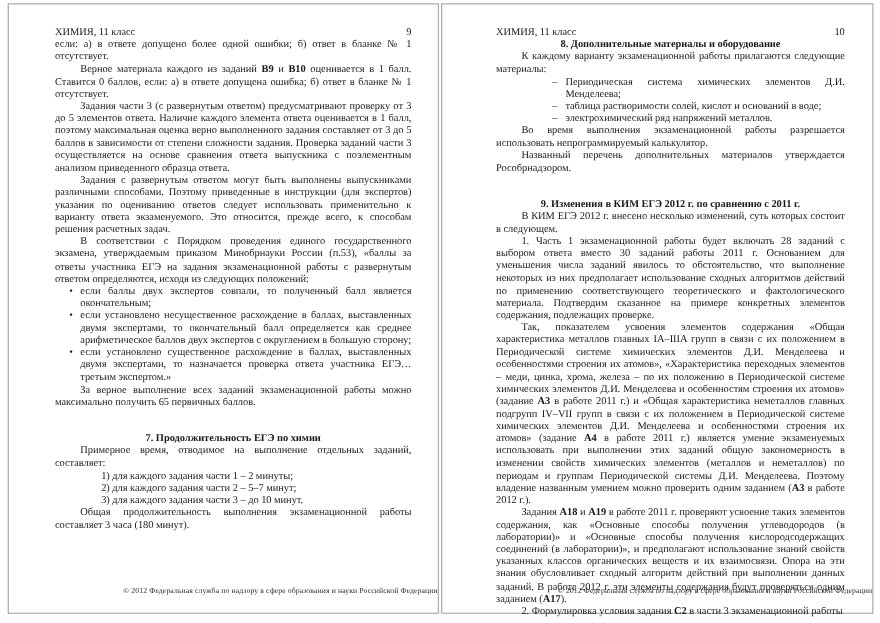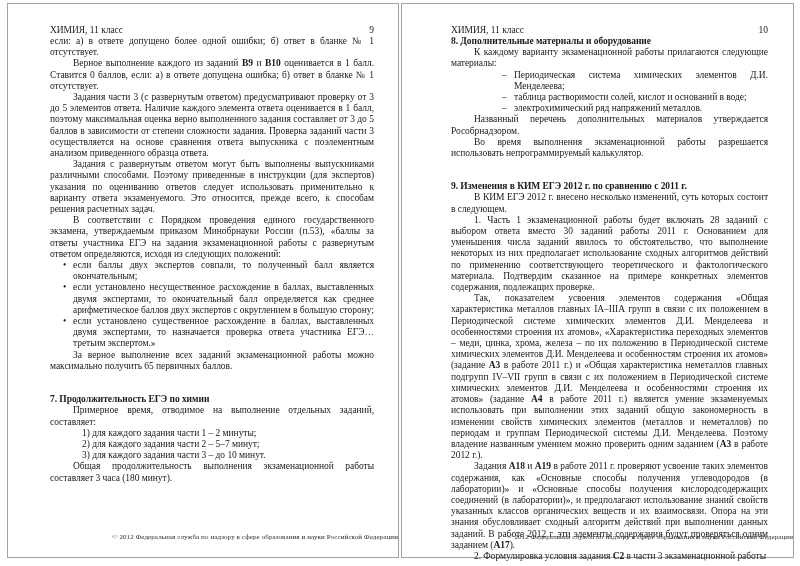--- a/index.html
+++ b/index.html
@@ -14,47 +14,47 @@
   }
   .page.p-left  { left:7px;   width:392px; padding:21px 24px 0 42px; }
   .page.p-right { left:401px; width:393px; padding:21px 25px 0 49px; }
   .page-header {
     display:flex; justify-content:space-between; align-items:flex-start;
     font-size:9.5px; line-height:11px; letter-spacing:-0.05px;
   }
   .body-text { font-size:9.5px; line-height:11.2px; letter-spacing:-0.05px; }
   .p { margin:0; text-indent:23px; text-align:justify; }
   .p.noind { text-indent:0; }
-  .h { margin:0; font-weight:bold; text-indent:0; text-align:left; }
+  .h { margin:0; font-weight:bold; text-indent:0; text-align:center; }
   .sp-before { margin-top:22px; }
   .li { display:flex; margin:0; }
   .li .marker { flex:none; }
   .li .li-text { flex:1; text-align:justify; }
   .li.bullet { padding-left:13px; } .li.bullet .marker { width:10px; }
   .li.dash   { padding-left:51px; } .li.dash .marker { width:12px; }
-  .numline { margin:0 0 0 32px; text-indent:0; text-align:left; }
+  .numline { margin:0 0 0 42px; text-indent:0; text-align:left; }
   .b { font-weight:bold; }
   .page-footer {
     position:absolute; bottom:15px; left:16px; right:0; text-align:right;
     font-size:7px; line-height:9px; color:#2a2a2a; letter-spacing:0.1px;
   }
 </style>
 </head>
 <body>
 
 <div class="spread">
 
   <div class="page p-left">
     <div class="page-header">
       <span>ХИМИЯ, 11 класс</span>
       <span>9</span>
     </div>
     <div class="body-text">
       <p class="p noind"><span>если: а) в ответе допущено более одной ошибки; б) ответ в бланке № 1 отсутствует.</span></p>
-      <p class="p"><span>Верное выполнение каждого из заданий </span><span class="b">В9</span><span> и </span><span class="b">В10</span><span> оценивается в 1 балл. Ставится 0 баллов, если: а) в ответе допущена ошибка; б) ответ в бланке № 1 отсутствует.</span></p>
+      <p class="p"><span>Верное материала каждого из заданий </span><span class="b">В9</span><span> и </span><span class="b">В10</span><span> оценивается в 1 балл. Ставится 0 баллов, если: а) в ответе допущена ошибка; б) ответ в бланке № 1 отсутствует.</span></p>
       <p class="p"><span>Задания части 3 (с развернутым ответом) предусматривают проверку от 3 до 5 элементов ответа. Наличие каждого элемента ответа оценивается в 1 балл, поэтому максимальная оценка верно выполненного задания составляет от 3 до 5 баллов в зависимости от степени сложности задания. Проверка заданий части 3 осуществляется на основе сравнения ответа выпускника с поэлементным анализом приведенного образца ответа.</span></p>
       <p class="p"><span>Задания с развернутым ответом могут быть выполнены выпускниками различными способами. Поэтому приведенные в инструкции (для экспертов) указания по оцениванию ответов следует использовать применительно к варианту ответа экзаменуемого. Это относится, прежде всего, к способам решения расчетных задач.</span></p>
       <p class="p"><span>В соответствии с Порядком проведения единого государственного экзамена, утверждаемым приказом Минобрнауки России (п.53), «баллы за ответы участника ЕГЭ на задания экзаменационной работы с развернутым ответом определяются, исходя из следующих положений:</span></p>
       <div>
         <div class="li bullet">
           <span class="marker">•</span>
           <span class="li-text"><span>если баллы двух экспертов совпали, то полученный балл является окончательным;</span></span>
         </div>
         <div class="li bullet">
           <span class="marker">•</span>
@@ -93,22 +93,22 @@
         </div>
         <div class="li dash">
           <span class="marker">–</span>
           <span class="li-text"><span>таблица растворимости солей, кислот и оснований в воде;</span></span>
         </div>
         <div class="li dash">
           <span class="marker">–</span>
           <span class="li-text"><span>электрохимический ряд напряжений металлов.</span></span>
         </div>
       </div>
+      <p class="p"><span>Во время выполнения экзаменационной работы разрешается использовать непрограммируемый калькулятор.</span></p>
       <p class="p"><span>Названный перечень дополнительных материалов утверждается Рособрнадзором.</span></p>
-      <p class="p"><span>Во время выполнения экзаменационной работы разрешается использовать непрограммируемый калькулятор.</span></p>
       <p class="h sp-before"><span>9. Изменения в КИМ ЕГЭ 2012 г. по сравнению с 2011 г.</span></p>
       <p class="p"><span>В КИМ ЕГЭ 2012 г. внесено несколько изменений, суть которых состоит в следующем.</span></p>
       <p class="p"><span>1. Часть 1 экзаменационной работы будет включать 28 заданий с выбором ответа вместо 30 заданий работы 2011 г. Основанием для уменьшения числа заданий явилось то обстоятельство, что выполнение некоторых из них предполагает использование сходных алгоритмов действий по применению соответствующего теоретического и фактологического материала. Подтвердим сказанное на примере конкретных элементов содержания, подлежащих проверке.</span></p>
       <p class="p"><span>Так, показателем усвоения элементов содержания «Общая характеристика металлов главных IA–IIIA групп в связи с их положением в Периодической системе химических элементов Д.И. Менделеева и особенностями строения их атомов», «Характеристика переходных элементов – меди, цинка, хрома, железа – по их положению в Периодической системе химических элементов Д.И. Менделеева и особенностям строения их атомов» (задание </span><span class="b">А3</span><span> в работе 2011 г.) и «Общая характеристика неметаллов главных подгрупп IV–VII групп в связи с их положением в Периодической системе химических элементов Д.И. Менделеева и особенностями строения их атомов» (задание </span><span class="b">А4</span><span> в работе 2011 г.) является умение экзаменуемых использовать при выполнении этих заданий общую закономерность в изменении свойств химических элементов (металлов и неметаллов) по периодам и группам Периодической системы Д.И. Менделеева. Поэтому владение названным умением можно проверить одним заданием (</span><span class="b">А3</span><span> в работе 2012 г.).</span></p>
       <p class="p"><span>Задания </span><span class="b">А18</span><span> и </span><span class="b">А19</span><span> в работе 2011 г. проверяют усвоение таких элементов содержания, как «Основные способы получения углеводородов (в лаборатории)» и «Основные способы получения кислородсодержащих соединений (в лаборатории)», и предполагают использование знаний свойств указанных классов органических веществ и их взаимосвязи. Опора на эти знания обусловливает сходный алгоритм действий при выполнении данных заданий. В работе 2012 г. эти элементы содержания будут проверяться одним заданием (</span><span class="b">А17</span><span>).</span></p>
       <p class="p"><span>2. Формулировка условия задания </span><span class="b">С2</span><span> в части 3 экзаменационной работы</span></p>
     </div>
     <div class="page-footer">© 2012  Федеральная служба по надзору в сфере образования и науки Российской Федерации</div>
   </div>
 

